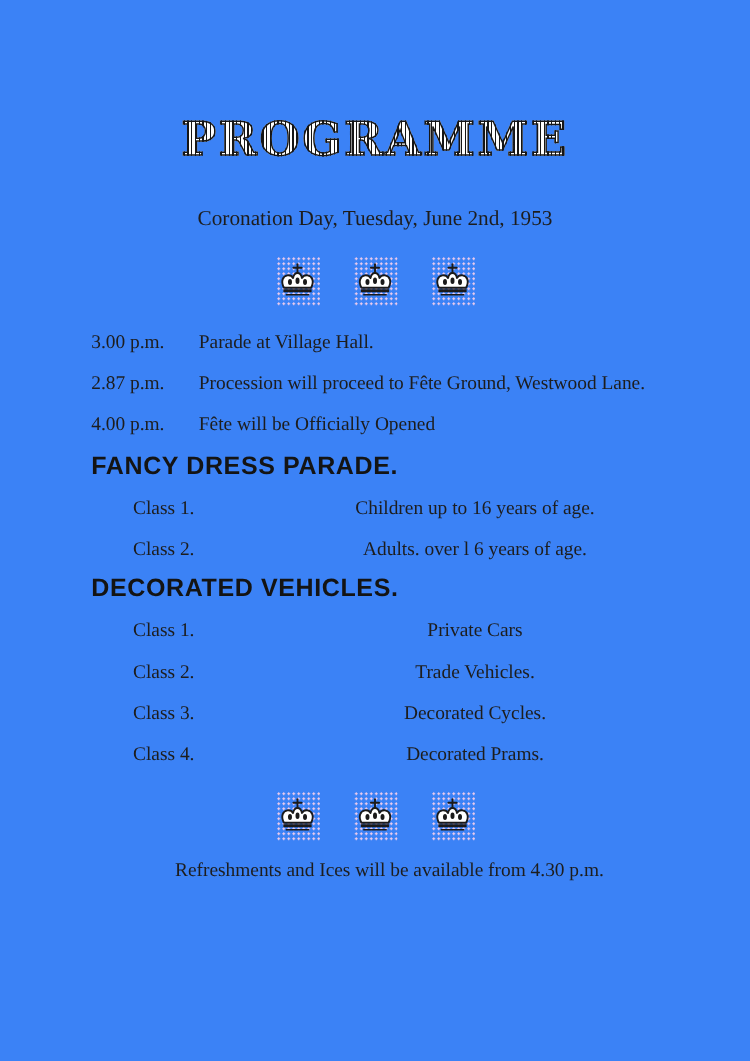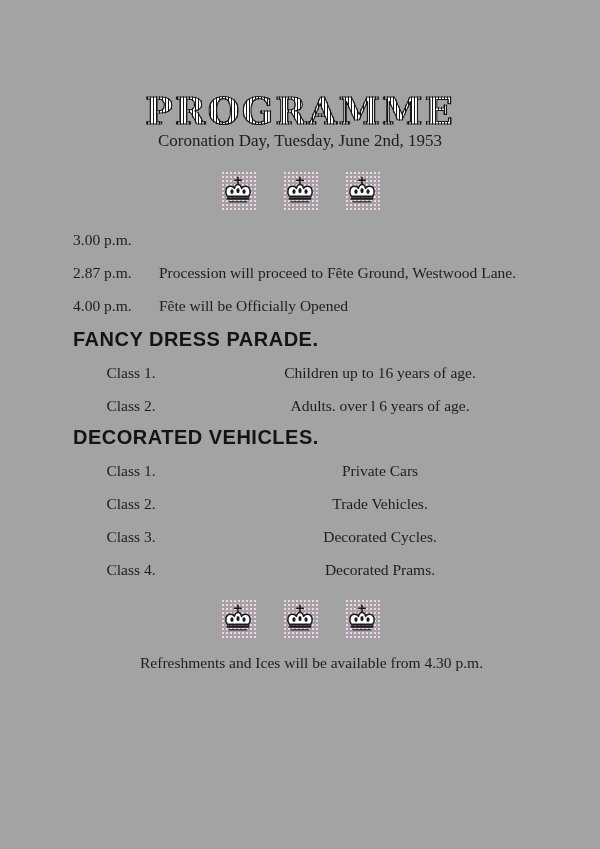--- a/index.html
+++ b/index.html
@@ -1,21 +1,21 @@
 <!DOCTYPE html>
 <html><head>
 <meta charset="utf-8">
 <style>
   html, body { margin: 0; padding: 0; background: #ffffff; }
   .page {
     position: relative;
     width: 600px;
     height: 849px;
     margin: 0 auto;
-    background: #a3a3a3;
+    background: #3b82f6;
     color: #1d1d1d;
     font-family: "Liberation Serif", serif;
     overflow: hidden;
   }
 
   
   .title {
     margin: 0;
     padding-top: 91px;
     text-align: center;
@@ -30,20 +30,21 @@
     .title {
       background-image: repeating-linear-gradient(90deg, #161616 0 1px, #ffffff 1px 3px);
       -webkit-background-clip: text;
       background-clip: text;
       color: transparent;
       -webkit-text-stroke: 1.2px #161616;
     }
   }
 
   .subtitle {
+    margin-top: 34px;
     text-align: center;
     font-size: 17px;
     line-height: 20px;
   }
 
   .crown-row {
     display: flex;
     justify-content: center;
     gap: 27px;
   }
@@ -138,20 +139,21 @@
     <span class="crown-box">
         <svg width="34" height="32">
           <use href="#crown-glyph"></use>
         </svg>
       </span>
   </div>
 
   <div class="schedule">
     <div class="sched-row">
       <span class="sched-time">3.00 p.m.</span>
+      <span class="sched-desc">Parade at Village Hall.</span>
     </div>
     <div class="sched-row">
       <span class="sched-time">2.87 p.m.</span>
       <span class="sched-desc">Procession will proceed to Fête Ground, Westwood Lane.</span>
     </div>
     <div class="sched-row">
       <span class="sched-time">4.00 p.m.</span>
       <span class="sched-desc">Fête will be Officially Opened</span>
     </div>
   </div>

